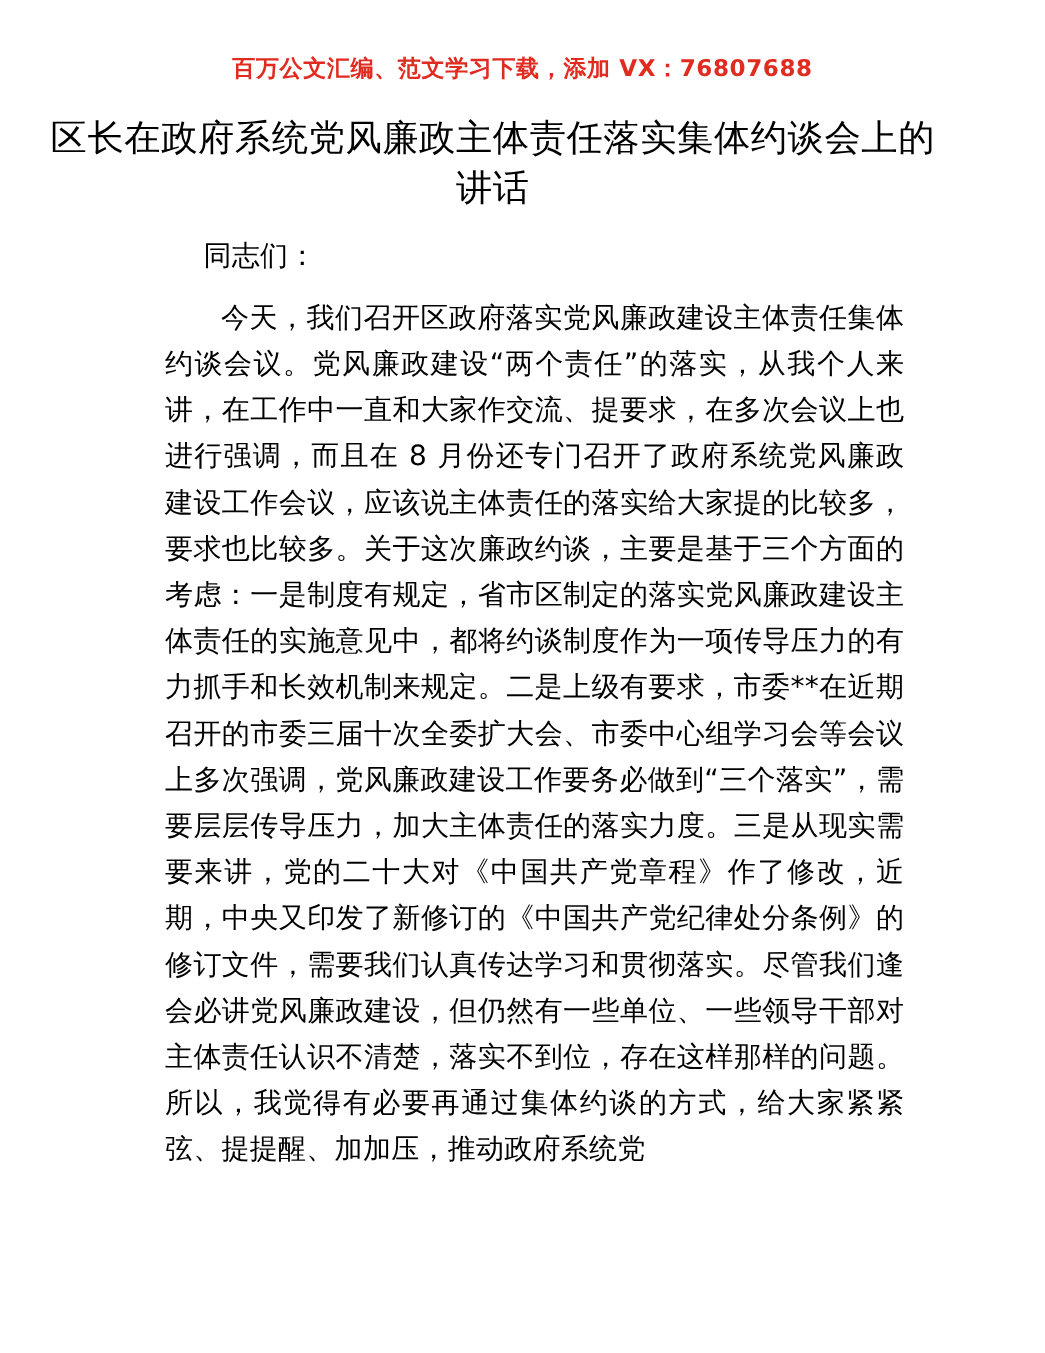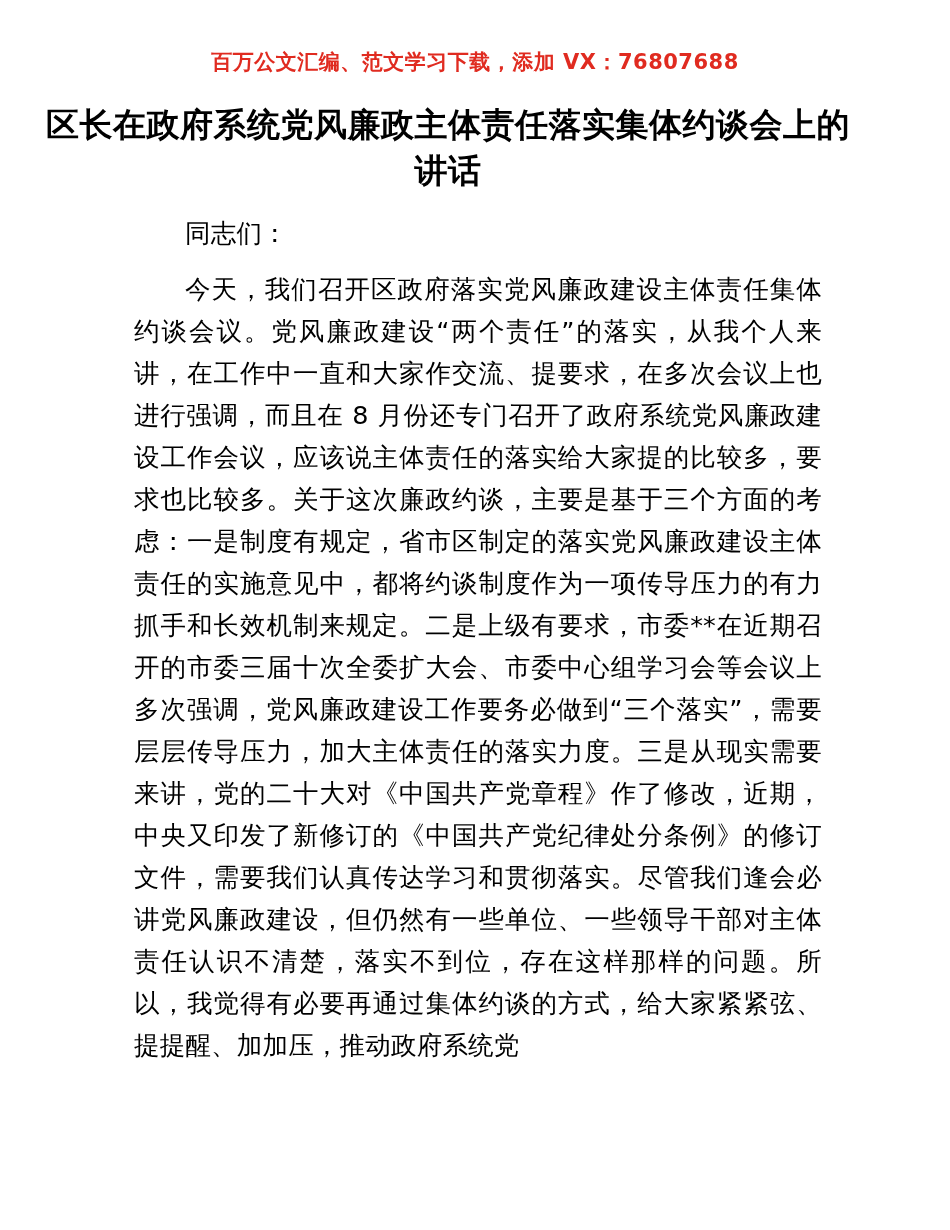--- a/index.html
+++ b/index.html
@@ -43,21 +43,21 @@
     letter-spacing: 0.5px;
     font-family: "DejaVu Sans", "Liberation Sans", sans-serif;
   }
 
   
   .doc-title {
     margin: 0;
     padding: 29px 98px 0 44px;
     text-align: center;
     font-size: 33px;
-    font-weight: 700;
+    font-weight: 400;
     line-height: 46px;
     letter-spacing: 0.5px;
     color: #000000;
     font-family: "DejaVu Sans", "Liberation Sans", sans-serif;
   }
 
   
   .doc-body {
     padding: 18px 128px 0 134px;
     box-sizing: border-box;
@@ -67,21 +67,21 @@
     margin: 0;
     font-size: 25.5px;
     line-height: 42px;
     text-indent: 2em;
     letter-spacing: 0.2px;
     text-align: justify;
     text-justify: inter-ideograph;
   }
 
   .para {
-    margin: 14px 0 0 0;
+    margin: 14px 0 0 16px;
     font-size: 25.5px;
     line-height: 42px;
     text-indent: 2em;
     letter-spacing: 0.2px;
     text-align: justify;
     text-justify: inter-ideograph;
     word-break: break-all;
   }
 </style>
 </head>

